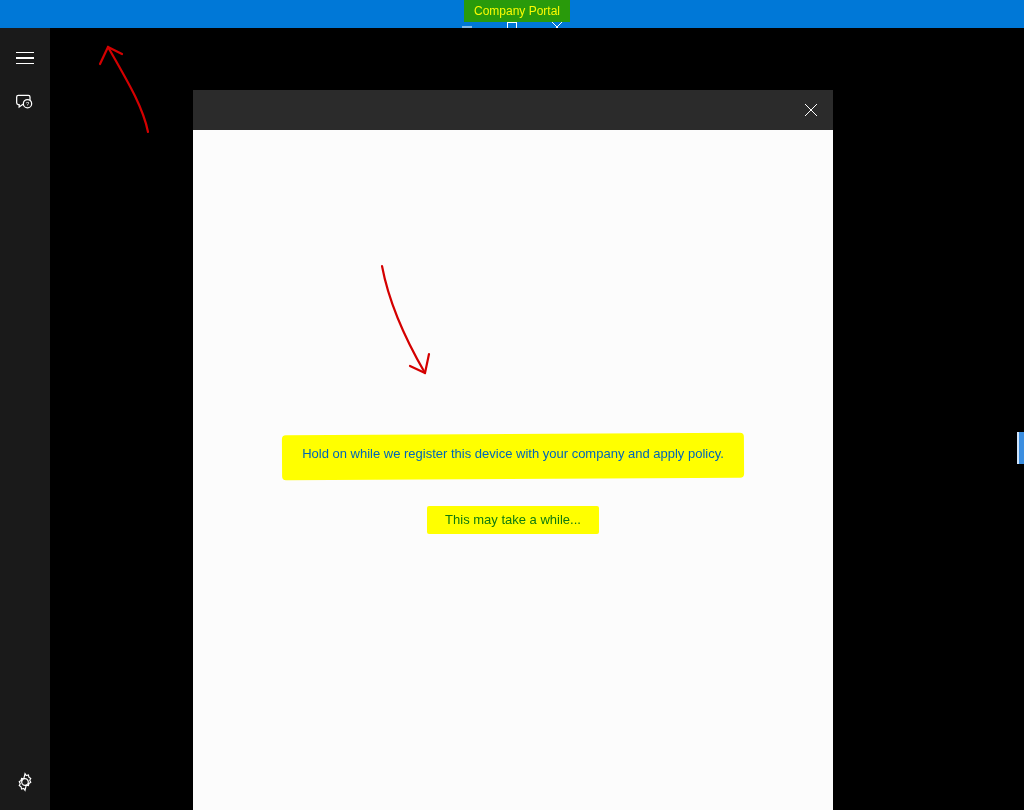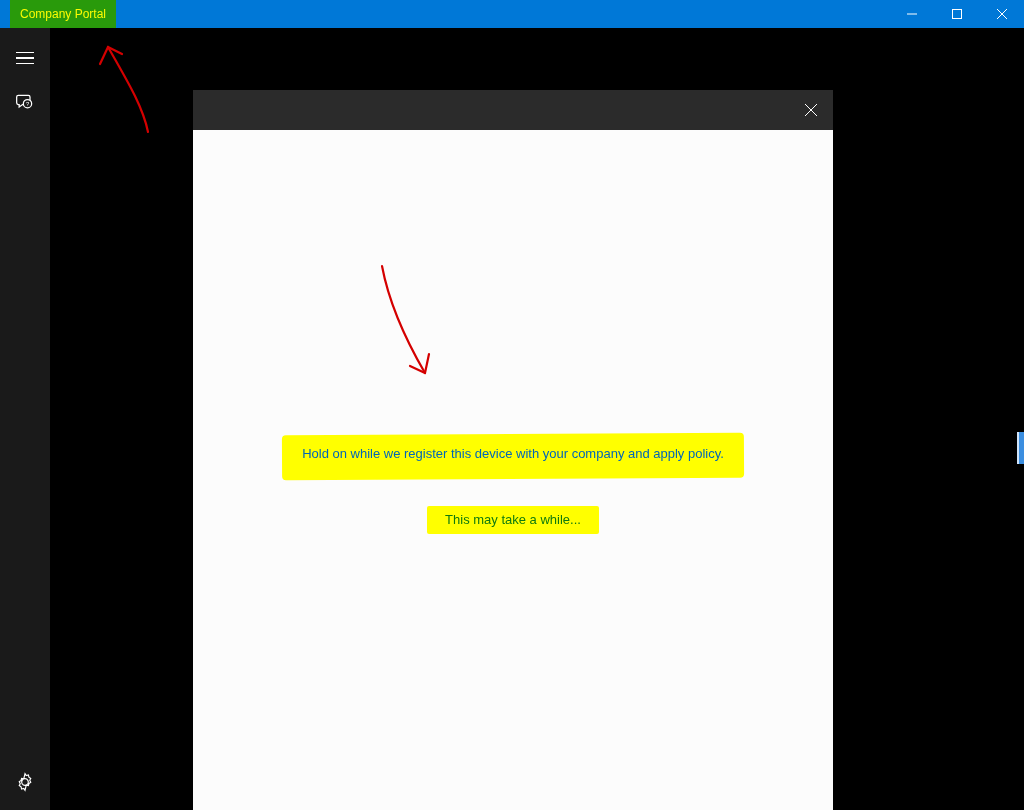--- a/index.html
+++ b/index.html
@@ -17,20 +17,21 @@
       position: relative;
     }
     
     .titlebar {
       height: 28px;
       background: #0078d7;
       display: flex;
       align-items: center;
       justify-content: space-between;
       color: #fff;
+      flex-direction: column;
     }
     
     .titlebar-left {
       display: flex;
       align-items: center;
       height: 100%;
     }
     
     .app-title {
       background: #299a0b;

